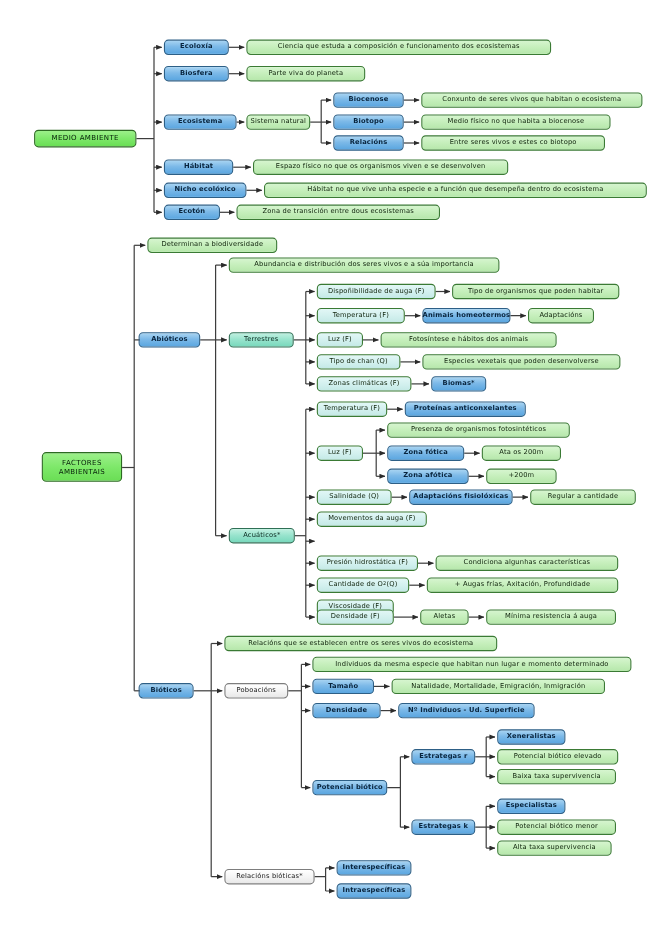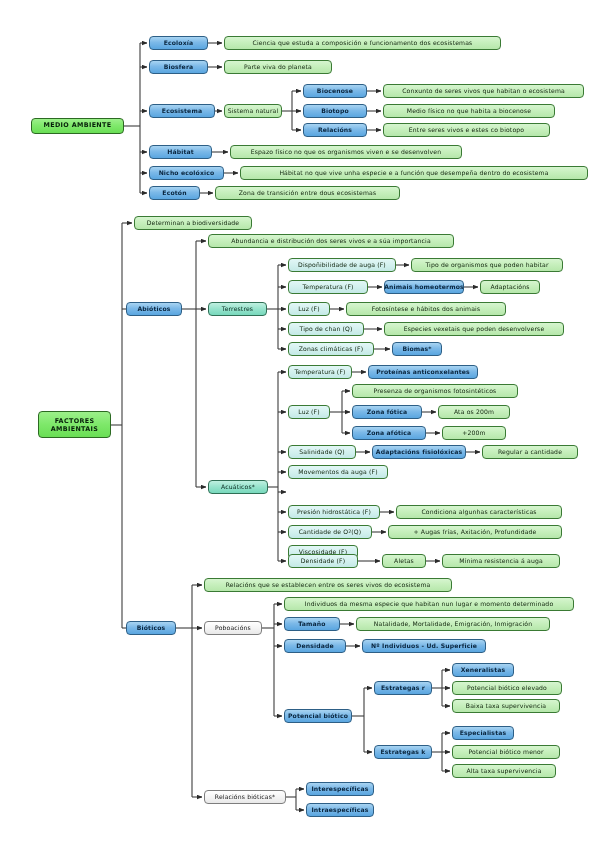--- a/index.html
+++ b/index.html
@@ -51,21 +51,21 @@
   .n-teal{
     background:linear-gradient(to bottom,#bff0e0 0%,#96e3cc 50%,#78d8bc 100%);
     border:1px solid #2f6f55;
     color:#0b2a20;
   }
   
   .n-root{
     background:linear-gradient(to bottom,#9cf08a 0%,#7ee86a 50%,#6ade55 100%);
     border:1px solid #2c6a22;
     color:#07200a;
-    font-weight:700;
+    font-weight:400;
     font-size:6.4px;
     letter-spacing:0.35px;
   }
   
   .n-white{
     background:linear-gradient(to bottom,#ffffff 0%,#f4f4f4 55%,#e8e8e8 100%);
     border:1px solid #7d7d7d;
     color:#1a1a1a;
   }
   .two-line{white-space:normal;line-height:1.25;}

